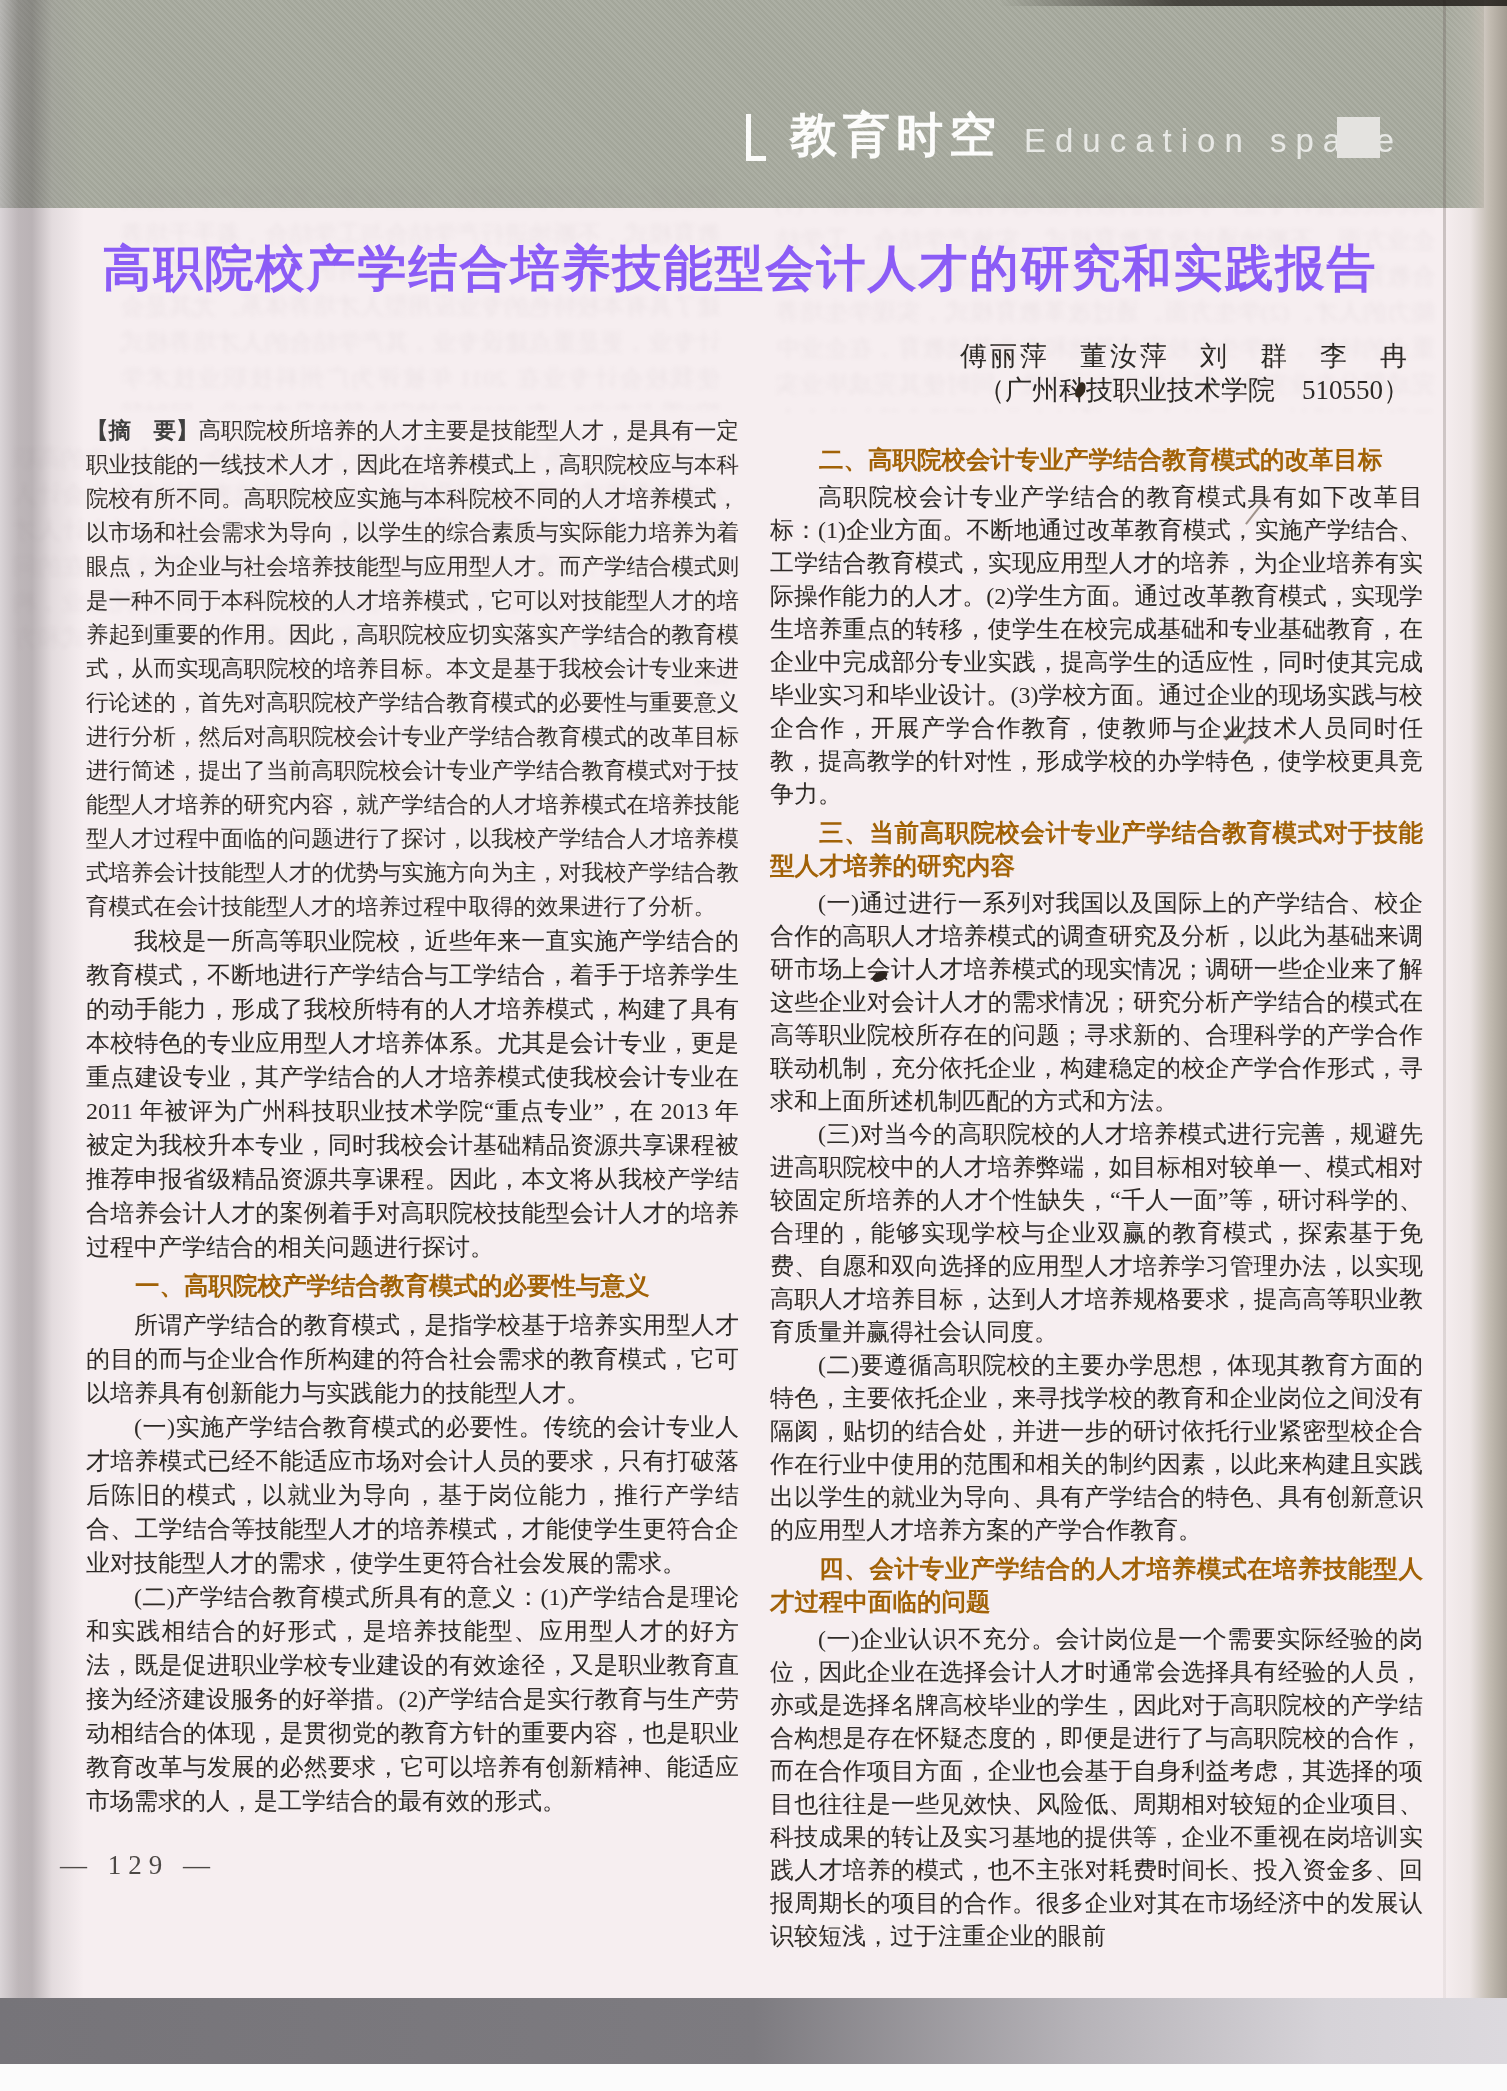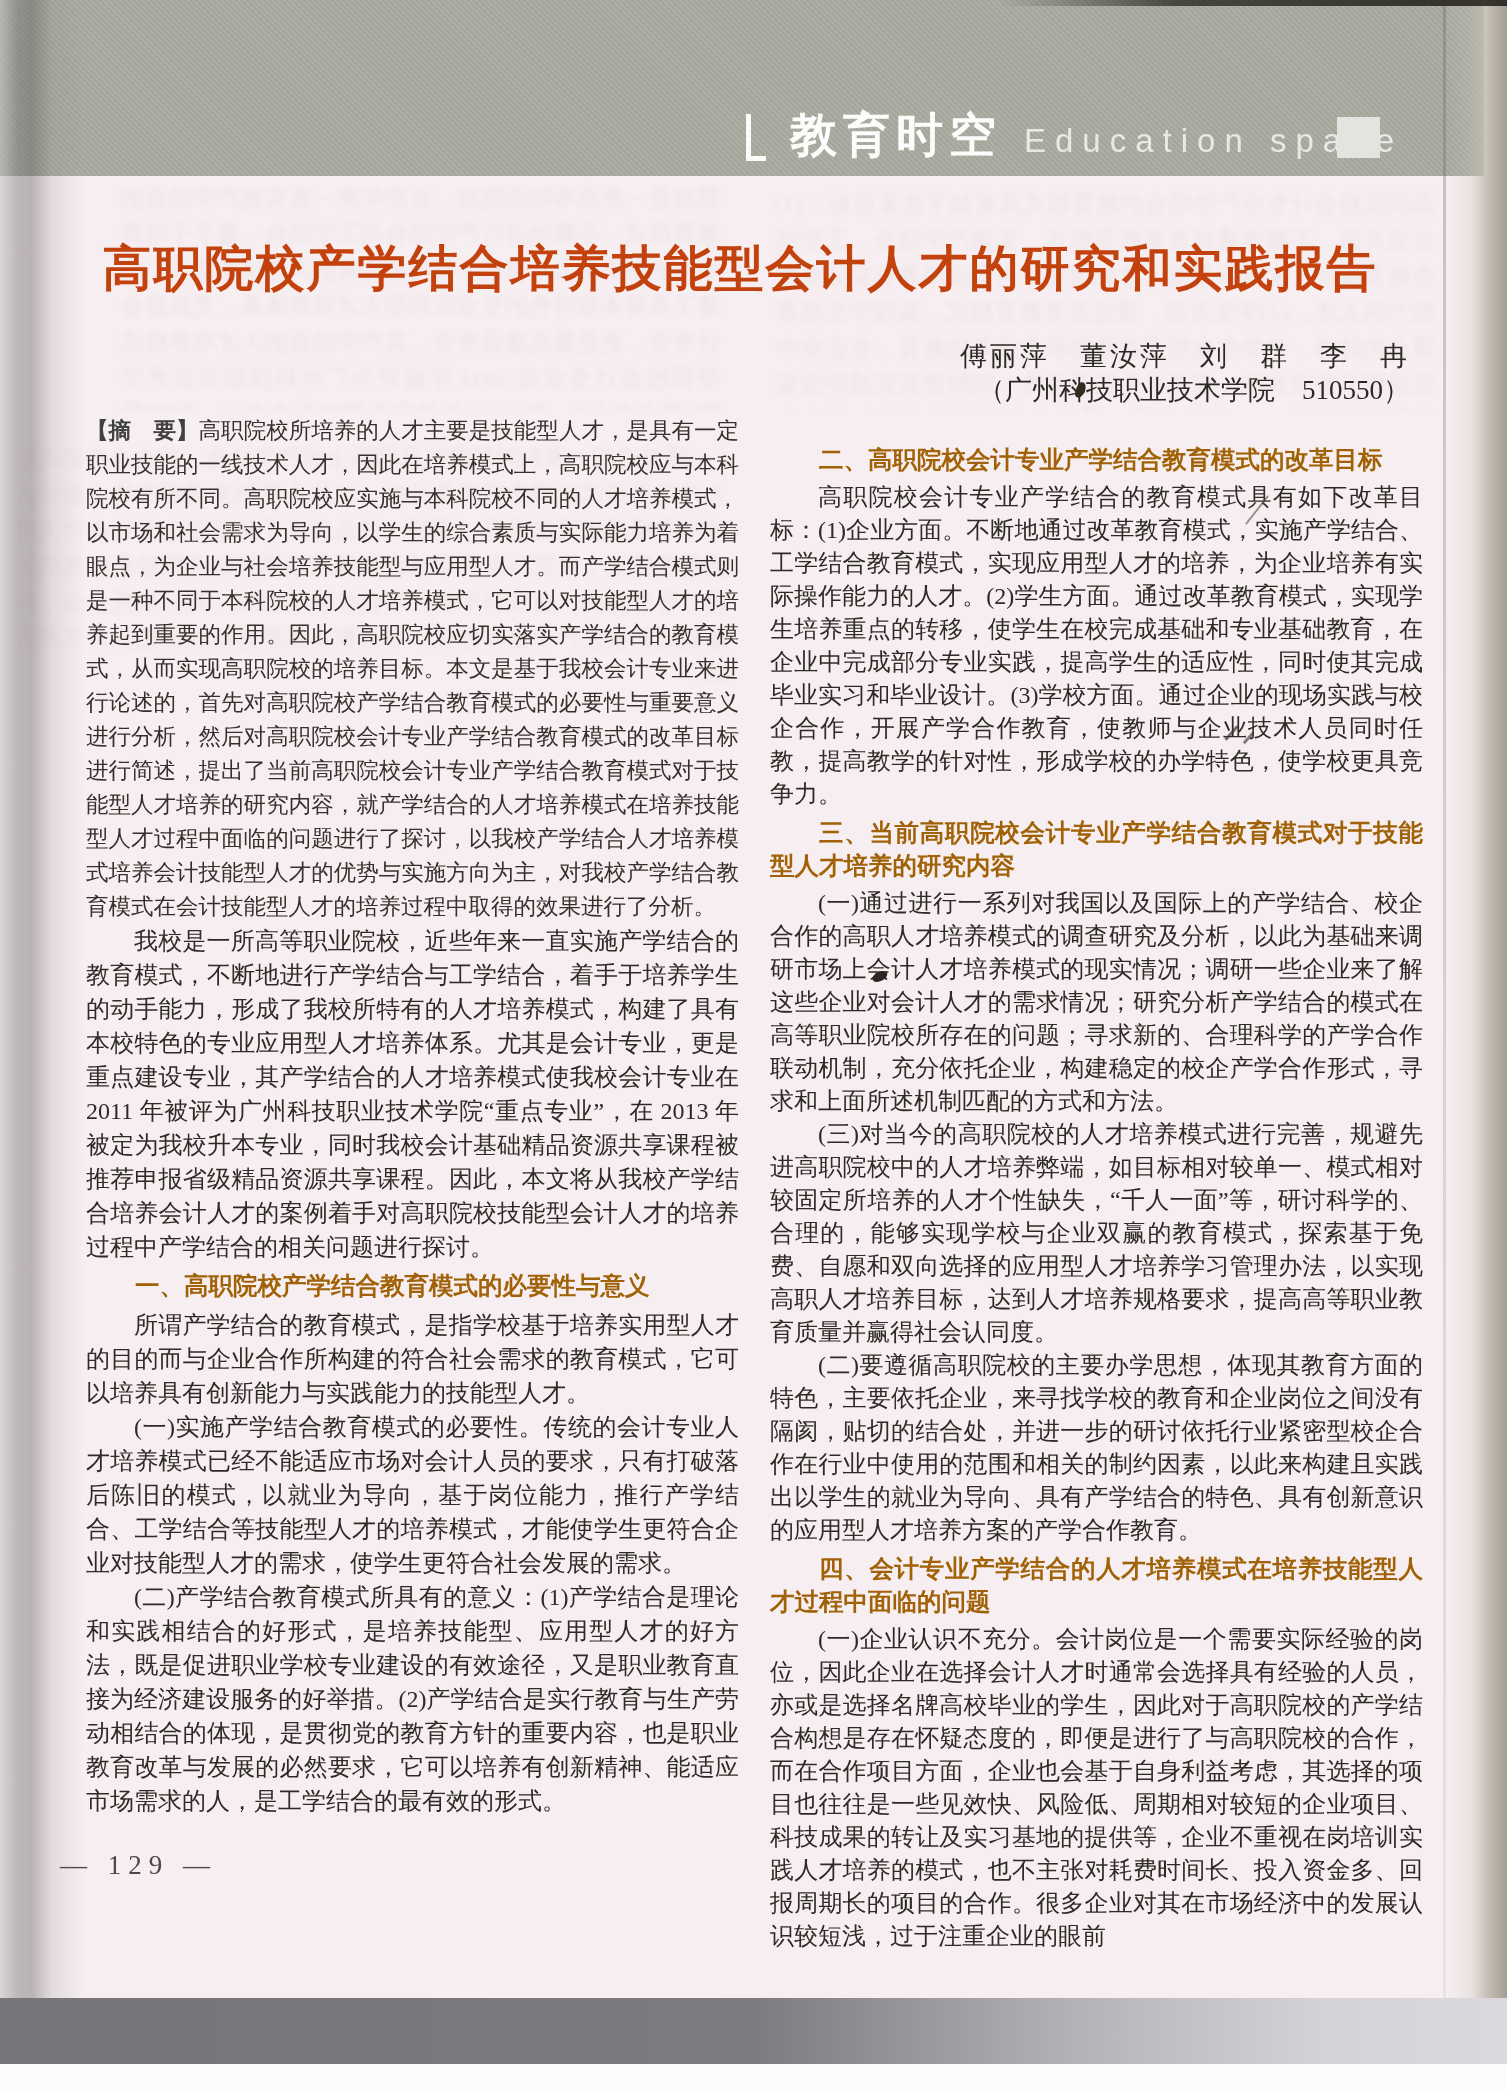--- a/index.html
+++ b/index.html
@@ -1,30 +1,30 @@
 <!DOCTYPE html>
 <html><head>
 <meta charset="utf-8">
 <style>
   html,body{margin:0;padding:0;background:#e8e6e9;}
   .scan{position:relative;width:1507px;height:2091px;background:#f6eef0;overflow:hidden;
         font-family:"Liberation Serif",serif;}
   
-  .banner{position:absolute;top:0;left:0;width:1484px;height:176px;background:#a8ab9f;
+  .banner{position:absolute;top:0;left:0;width:1484px;height:208px;background:#a8ab9f;
           background-image:repeating-linear-gradient(45deg,rgba(255,255,255,.05) 0 2px,rgba(0,0,0,.03) 2px 4px);}
   .bracket{position:absolute;left:746px;top:114px;width:15px;height:42px;
            border-left:5px solid #fbfbfa;border-bottom:5px solid #fbfbfa;}
   .banner-cn{position:absolute;left:790px;top:104px;font-size:47px;font-weight:bold;color:#fcfcfb;
              letter-spacing:6px;font-family:"Liberation Sans",sans-serif;}
   .banner-en{position:absolute;left:1024px;top:122px;font-size:33px;color:rgba(255,255,255,.74);
              letter-spacing:9px;font-family:"Liberation Sans",sans-serif;}
   .banner-square{position:absolute;left:1337px;top:117px;width:43px;height:41px;background:#e4e3e0;}
   
   .title{position:absolute;top:236px;left:70px;width:1340px;margin:0;text-align:center;
-         font-size:49px;font-weight:bold;color:#c2410c;letter-spacing:2px;z-index:3;}
+         font-size:49px;font-weight:bold;color:#8b5cf6;letter-spacing:2px;z-index:3;}
   .authors{position:absolute;top:322px;left:70px;width:1340px;text-align:right;font-size:27px;
            color:#2c2925;letter-spacing:3px;z-index:3;margin-top:16px;}
   .affiliation{position:absolute;top:372px;left:70px;width:1340px;text-align:right;font-size:27px;
            color:#2c2925;z-index:3;}
   
   .col{position:absolute;width:653px;font-size:24px;line-height:34px;text-align:justify;
        color:#2e2a26;z-index:3;}
   .col-left{left:86px;top:414px;}
   .col-right{left:770px;top:438px;line-height:33px;}
   .col p{margin:0;}

